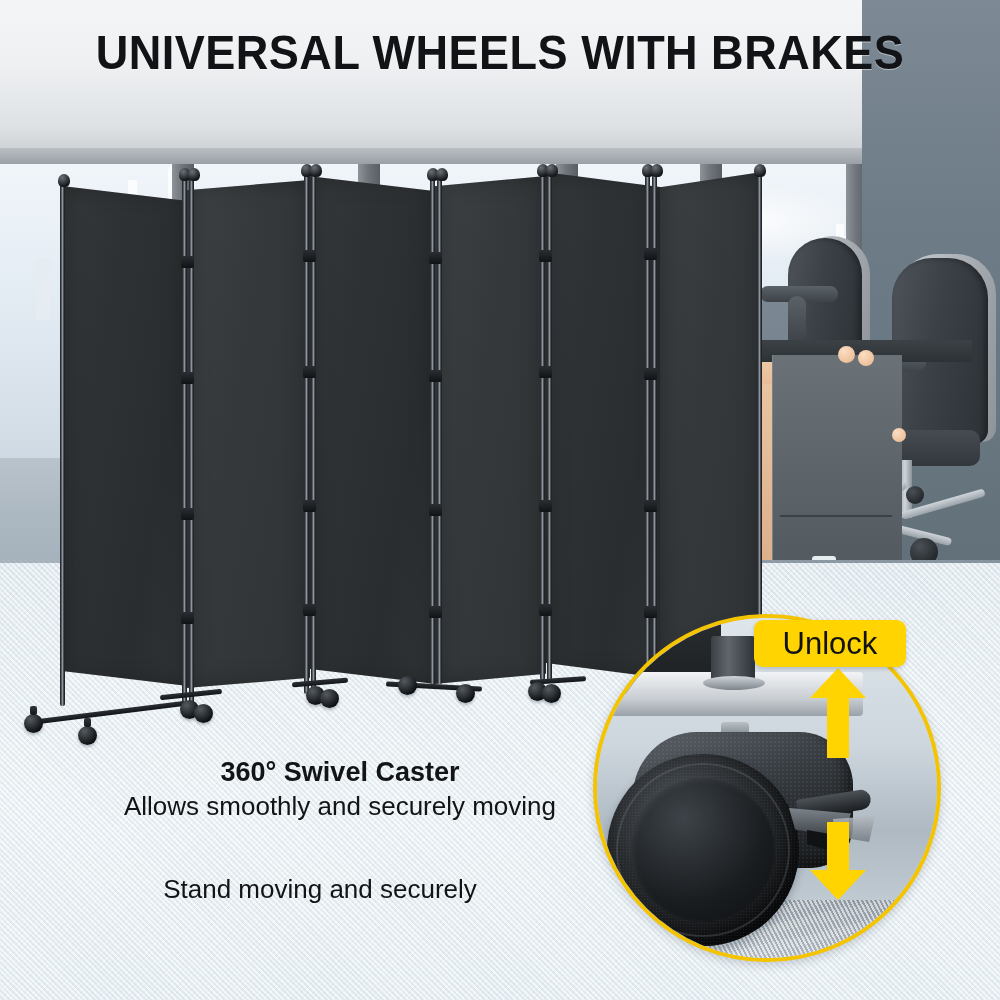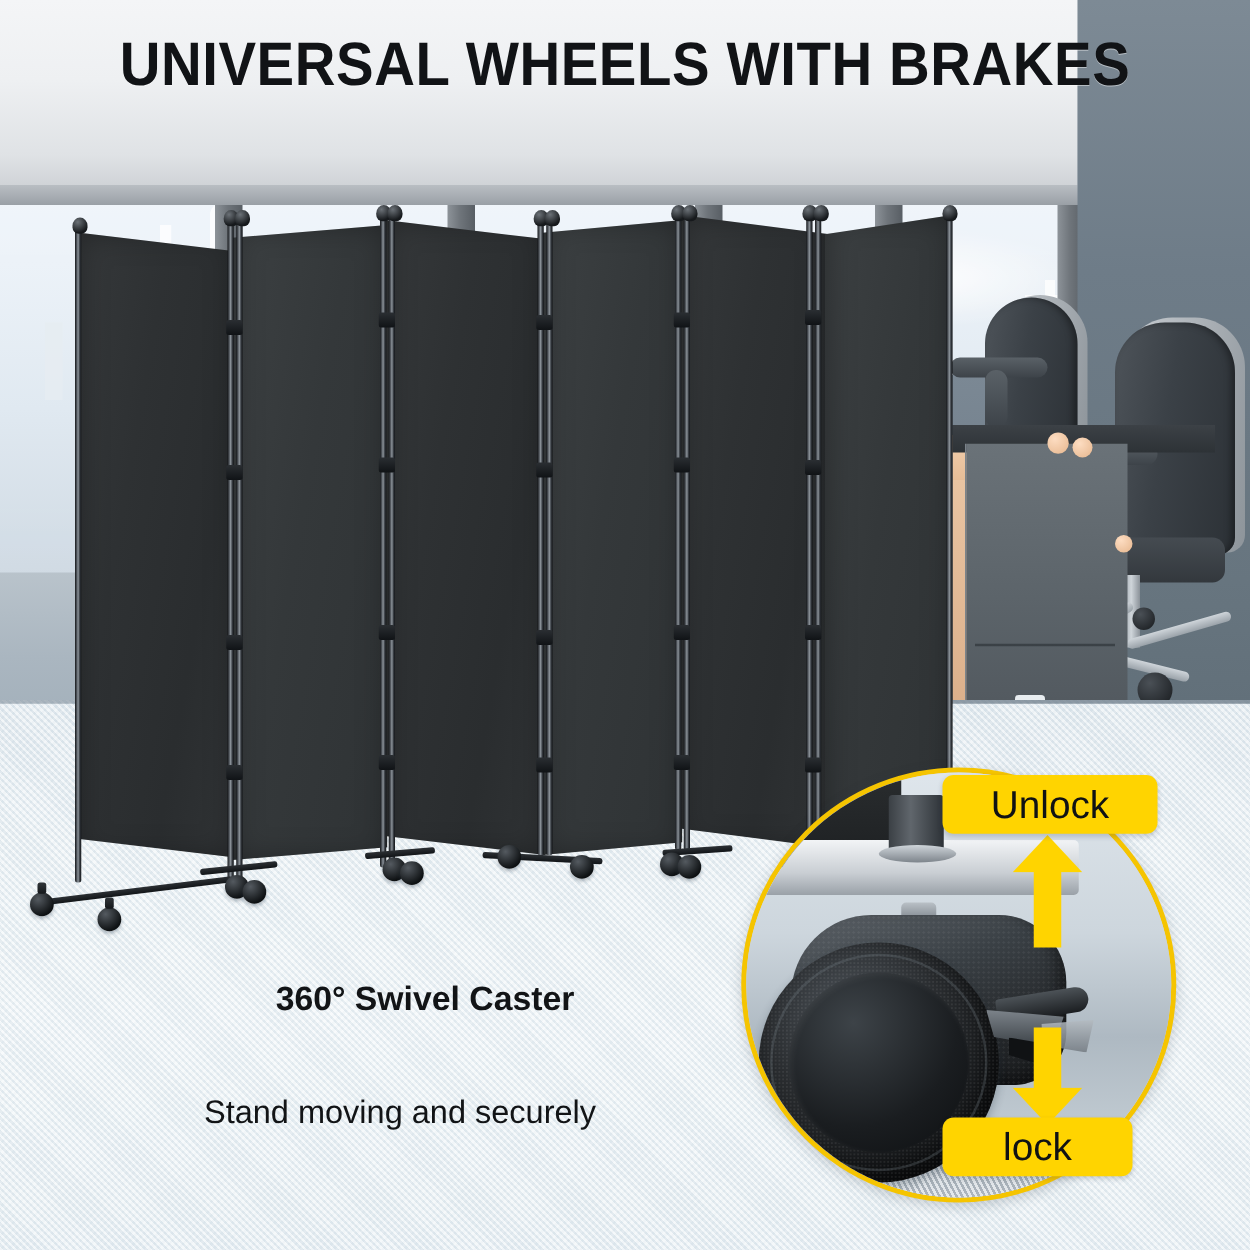--- a/index.html
+++ b/index.html
@@ -197,21 +197,21 @@
   }
 
   
   .feature { position:absolute; text-align:center; color:#121416; }
   .feature .head {
     font-weight:bold; font-size:27px; line-height:34px; white-space:nowrap;
   }
   .feature .sub {
     font-weight:normal; font-size:26px; line-height:34px; white-space:nowrap;
   }
-  #feature-swivel { left:40px; top:782px; width:600px; }
+  #feature-swivel { left:40px; top:755px; width:600px; }
   #feature-brakes { left:40px; top:872px; width:560px; }
 
   
   .callout {
     position:absolute; left:593px; top:614px; width:348px; height:348px;
     border-radius:50%;
     border:4px solid #F5C400;
     overflow:hidden;
     background:#cfd6dc;
     box-shadow:0 3px 10px rgba(40,55,70,.22);
@@ -312,21 +312,21 @@
     opacity:.9;
   }
 
   
   .badge {
     position:absolute; background:#FFD400; border-radius:9px;
     display:flex; align-items:center; justify-content:center;
     box-shadow:0 2px 4px rgba(40,55,70,.2);
   }
   .badge span { font-size:31px; color:#101214; font-weight:normal; }
-  #badge-unlock { left:754px; top:620px; width:172px; height:47px; }
+  #badge-unlock { left:754px; top:620px; width:152px; height:47px; }
   #badge-lock   { left:754px; top:894px; width:152px; height:47px; }
 
   .arrow { position:absolute; width:56px; }
   .arrow .shaft { position:absolute; left:17px; width:22px; background:#FFD400; }
   .arrow .head  { position:absolute; left:0; width:56px; height:30px; background:#FFD400; }
   #arrow-up   { left:810px; top:668px; height:90px; }
   #arrow-up .head  { top:0; clip-path:polygon(50% 0,100% 100%,0 100%); }
   #arrow-up .shaft { top:26px; height:64px; }
   #arrow-down { left:810px; top:822px; height:78px; }
   #arrow-down .head  { bottom:0; clip-path:polygon(0 0,100% 0,50% 100%); }
@@ -530,25 +530,23 @@
       <div class="shaft"></div>
   </div>
   <div class="arrow" id="arrow-down">
     <div class="shaft"></div>
       <div class="head"></div>
   </div>
 
   <div class="badge" id="badge-unlock">
     <span>Unlock</span>
   </div>
-  <div class="badge" id="badge-lock">
-    <span>lock</span>
-  </div>
 
   <div class="feature" id="feature-swivel">
     <div class="head">360° Swivel Caster</div>
+    <div class="sub">Allows smoothly and securely moving</div>
   </div>
 
   <div class="feature" id="feature-brakes">
     <div class="sub">Stand moving and securely</div>
   </div>
 
 </div>
 
 </body></html>

